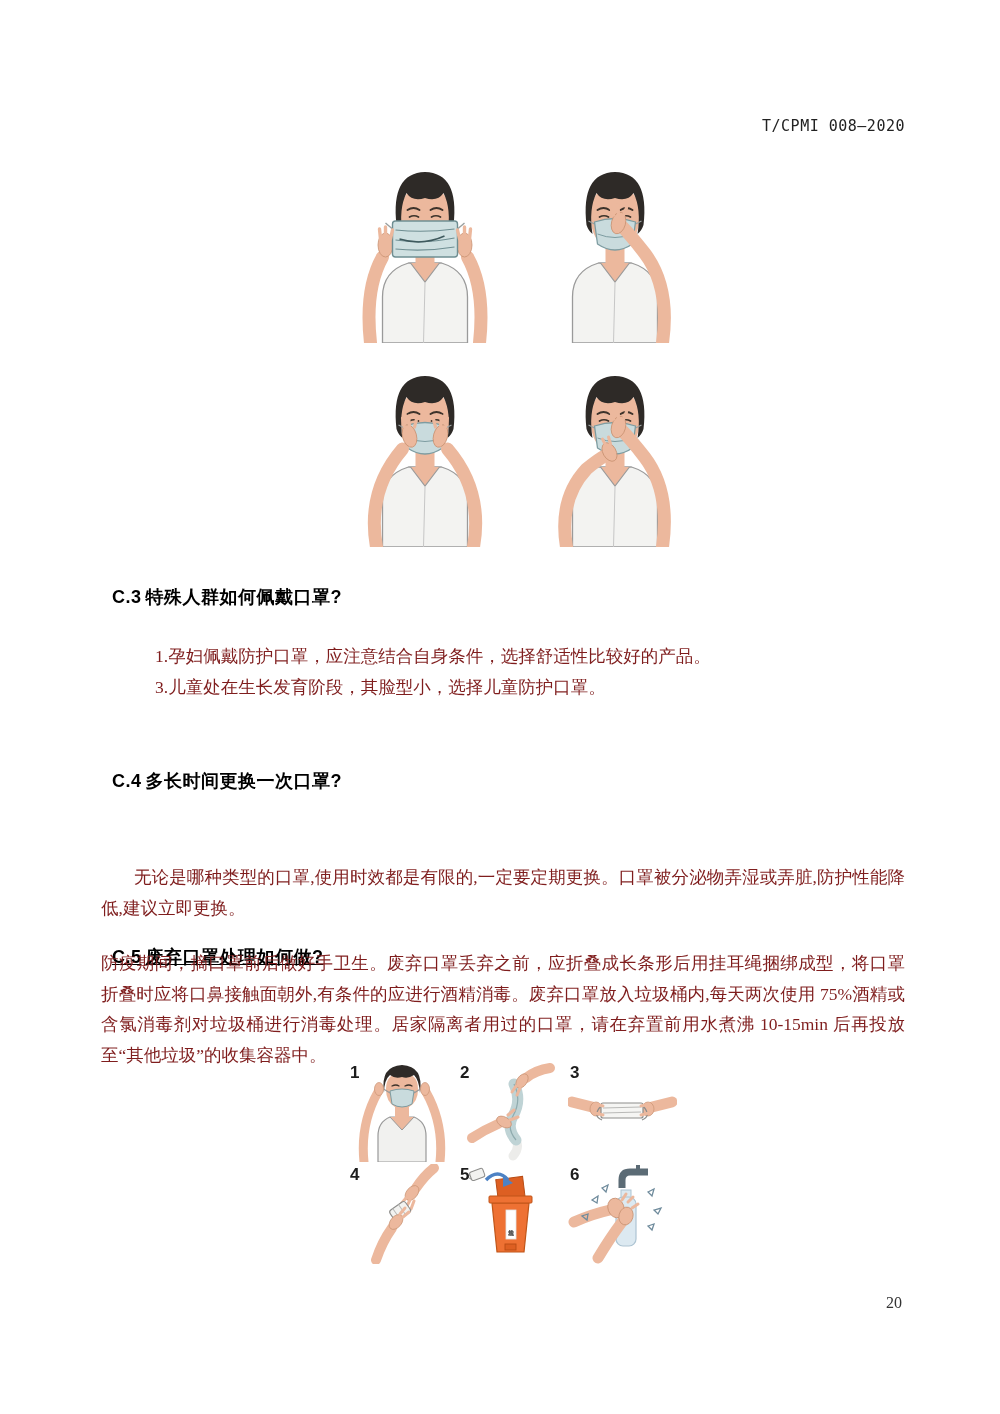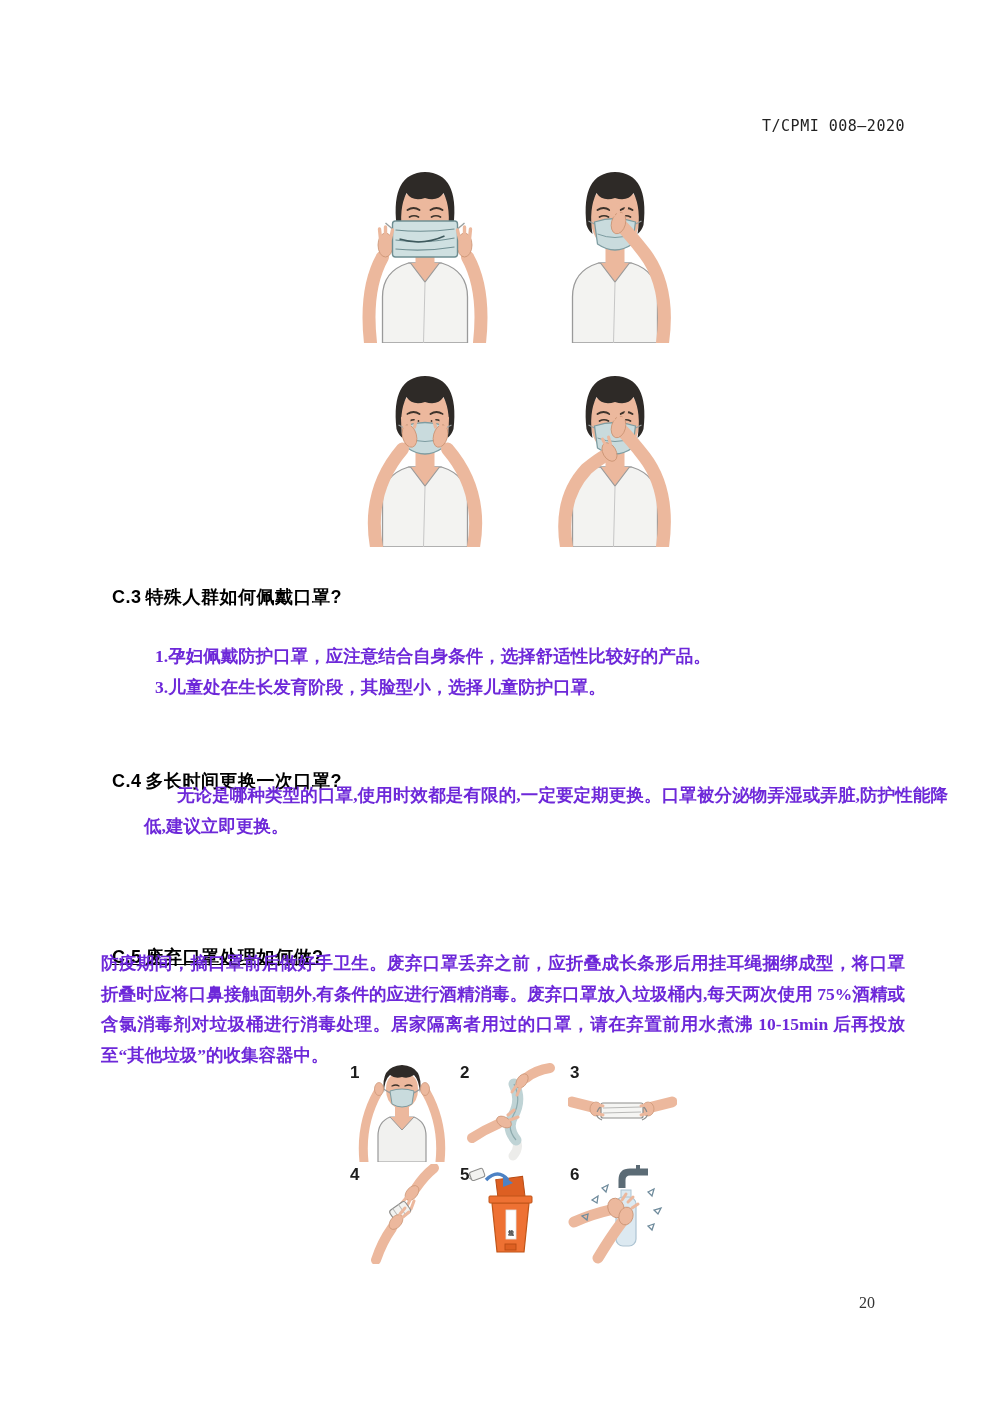--- a/index.html
+++ b/index.html
@@ -23,25 +23,25 @@
   .sec-heading{
     position:absolute;left:112px;display:flex;align-items:baseline;
     font-family:"Liberation Sans","DejaVu Sans",sans-serif;font-weight:700;
     font-size:18px;color:#000;letter-spacing:0.5px;
   }
   .sec-num{margin-right:4px;}
   .h-c3{top:585px;} .h-c4{top:769px;} .h-c5{top:945px;text-decoration:underline;}
   
   .text-block{
     position:absolute;left:101px;width:804px;
-    font-size:17.5px;line-height:30.5px;text-align:justify;color:#6d28d9;font-weight:bold;
+    font-size:17.5px;line-height:30.5px;text-align:justify;color:#7f1d1d;
   }
   .text-block p{margin:0;padding:0;}
   .tb-c3{top:641px;} .tb-c3 p{text-indent:54px;}
-  .tb-c4{top:780px;margin-left:43px;} .tb-c4 p{text-indent:33px;}
+  .tb-c4{top:862px;} .tb-c4 p{text-indent:33px;}
   .tb-c5{top:948px;}
   
   .fig-disposal{
     position:absolute;left:348px;top:1062px;
     display:grid;grid-template-columns:repeat(3,109px);grid-auto-rows:100px;
     column-gap:1px;row-gap:2px;
   }
   .step{position:relative;width:109px;height:100px;}
   .step svg{display:block;width:109px;height:100px;}
   .step-num{
@@ -49,21 +49,21 @@
     font-family:"Liberation Sans","DejaVu Sans",sans-serif;
     font-weight:700;font-size:17px;color:#1d1d1d;
   }
   .bin-label{
     position:absolute;left:48px;top:47px;width:10px;height:28px;
     writing-mode:vertical-rl;text-orientation:upright;
     font-family:"Liberation Sans",sans-serif;font-size:6px;line-height:10px;
     color:#4a4a4a;text-align:center;
   }
   .page-num{
-    position:absolute;left:859px;top:1294px;
+    position:absolute;left:886px;top:1294px;
     font-size:16px;color:#333;font-family:"Liberation Serif",serif;
   }
 </style>
 </head>
 <body>
 
 <div class="page">
 
   <div class="doc-code">T/CPMI 008—2020</div>
 

